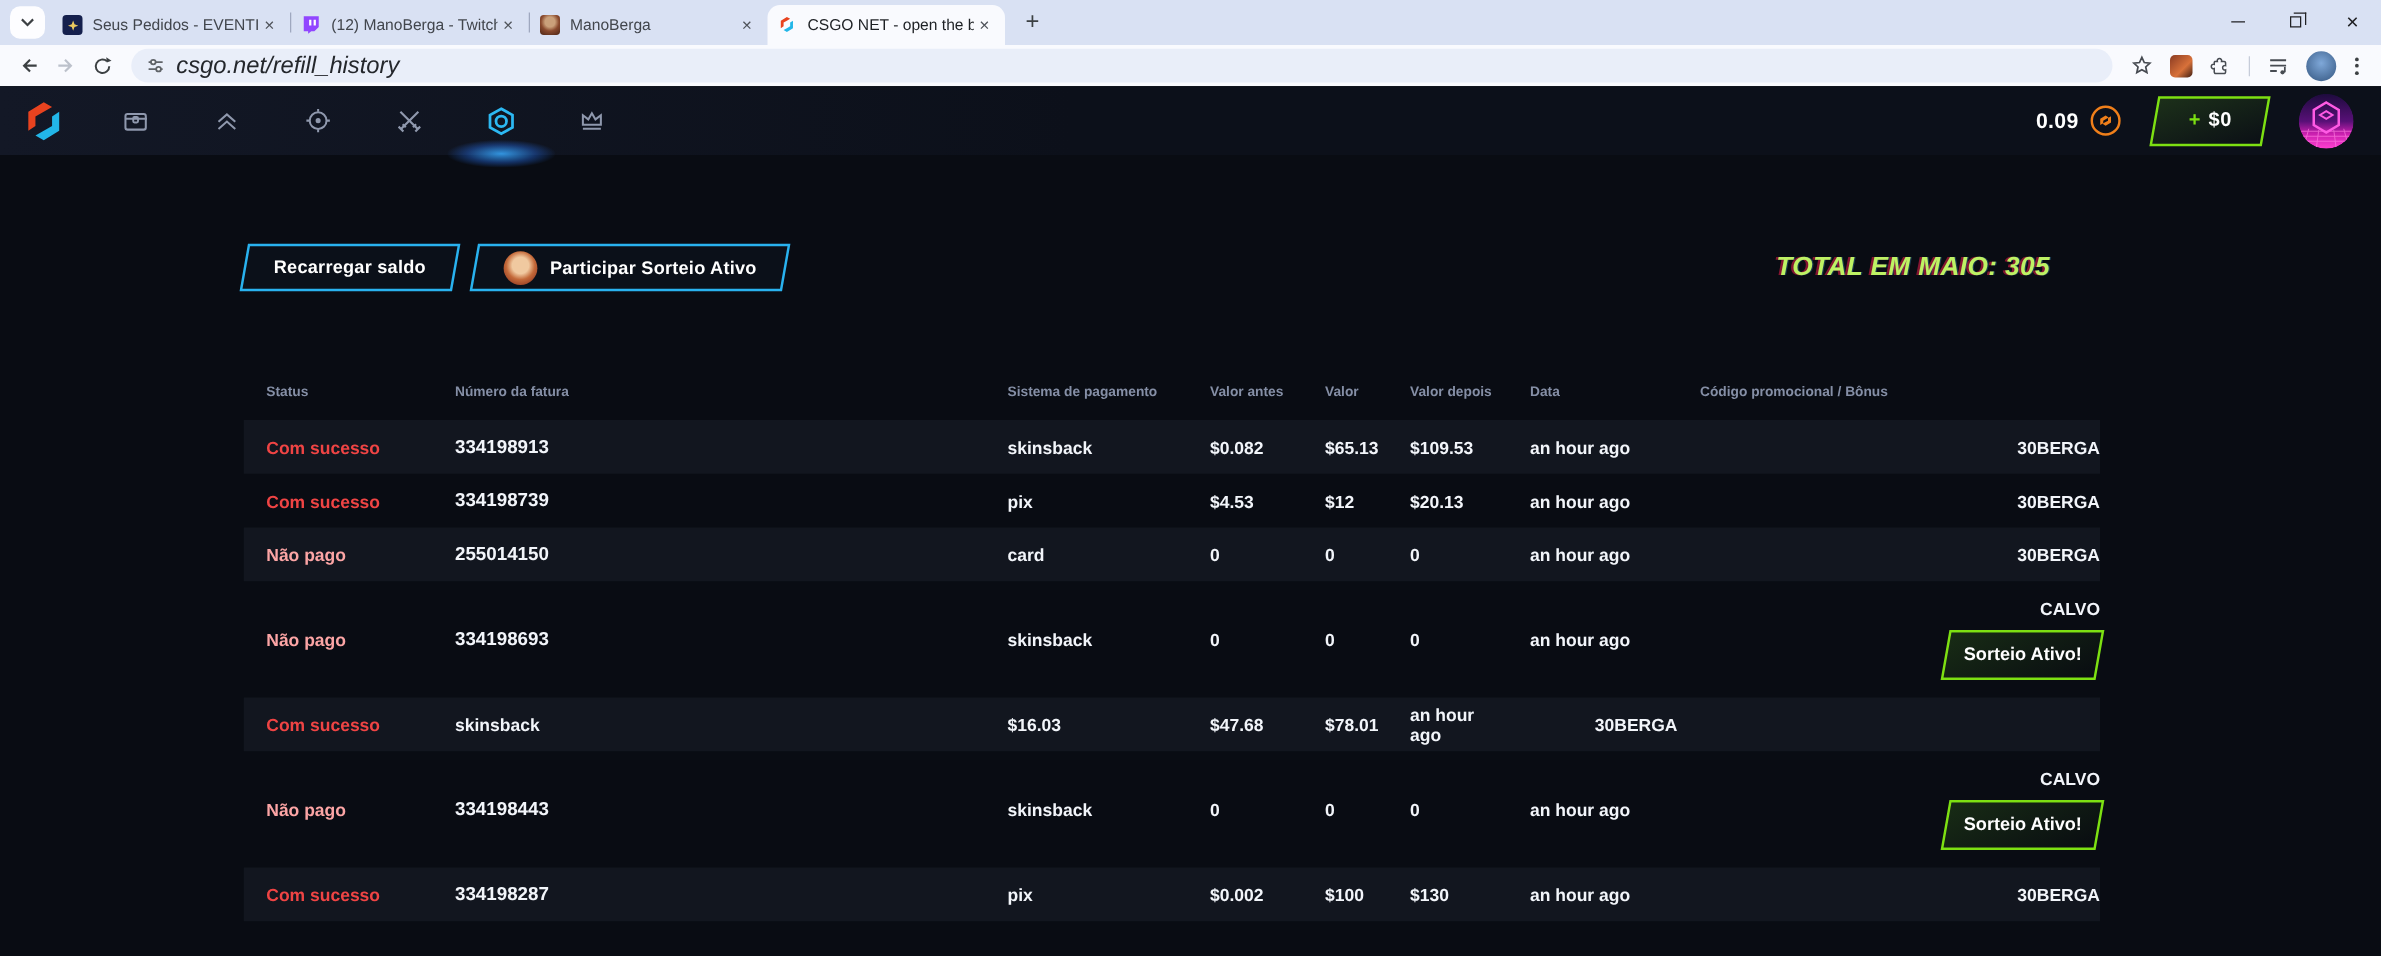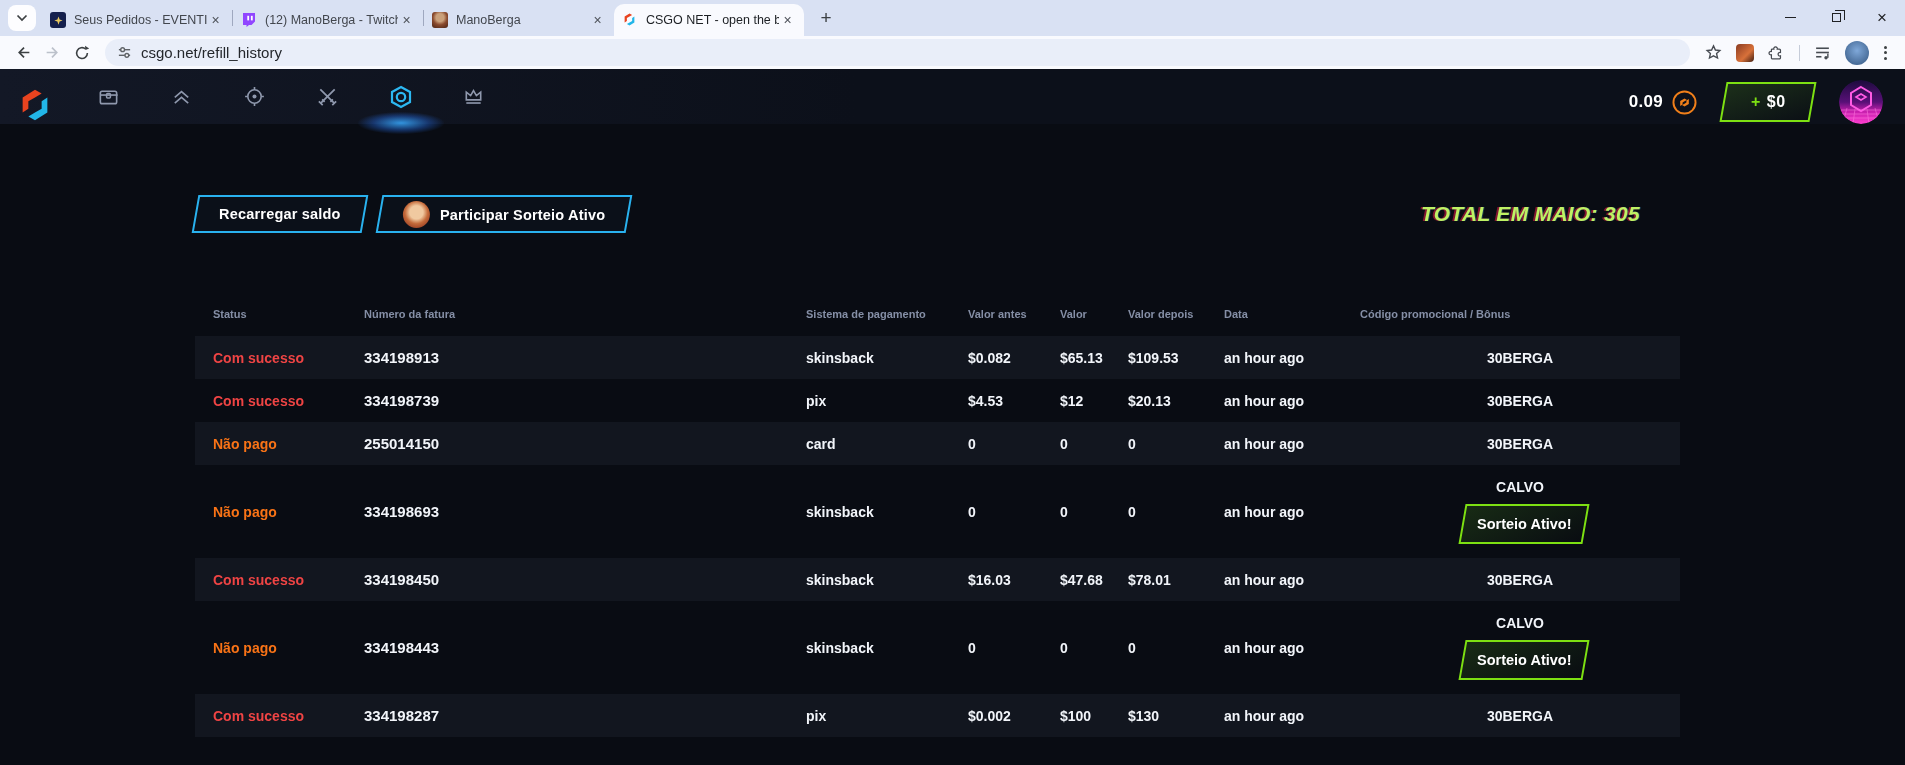--- a/index.html
+++ b/index.html
@@ -24,31 +24,31 @@
   .close-glyph { font-size:17px; line-height:1; }
 
   
   .fav-eventim { background:#15204d; display:flex; align-items:center; justify-content:center; }
   .fav-manoberga { border-radius:50%; background:radial-gradient(circle at 50% 35%, #caa07a 0 30%, #8a4a2e 55%, #4a2415 100%); }
 
   
   .toolbar { height:33px; background:#f9fafe; display:flex; align-items:center; padding:0 10px; gap:2px; flex:none; }
   .nav-btn { width:27px; height:27px; border:none; background:transparent; border-radius:50%; display:flex; align-items:center; justify-content:center; cursor:pointer; }
   .omnibox { flex:1; height:27px; border-radius:14px; background:#e9eef9; display:flex; align-items:center; padding:0 12px; gap:9px; margin:0 8px; }
-  .omnibox .url { font-size:15px; color:#24272c; }
+  .omnibox .url { font-size:19px; color:#24272c;font-style:italic; }
   .tool-right { display:flex; align-items:center; gap:9px; padding-right:2px; }
   .ext-avatar { width:18px; height:18px; border-radius:4px; background:linear-gradient(135deg,#8a3b22,#d8713a 60%,#3f1d12); border:none; cursor:pointer; }
   .profile-avatar { width:24px; height:24px; border-radius:50%; background:radial-gradient(circle at 50% 40%, #7fa8d9, #33557f); border:none; cursor:pointer; }
   .tool-sep { width:1px; height:16px; background:#c6ccd9; }
   .dots { display:flex; flex-direction:column; gap:2.5px; border:none; background:none; cursor:pointer; padding:4px 6px; }
   .dots i { width:3px; height:3px; border-radius:50%; background:#3c4043; }
 
   
   .site { flex:1; background:#090c13; position:relative; overflow:hidden; color:#f2f5fa; }
-  .sitenav { height:55px; background:linear-gradient(90deg,#131826,#0c101a 45%, #0c101a); display:flex; align-items:flex-end; position:relative; }
+  .sitenav { height:55px; background:linear-gradient(90deg,#131826,#0c101a 45%, #0c101a); display:flex; align-items:center; position:relative; }
   .logo { width:38px; height:38px; margin-left:16px; flex:none; }
   .site-icons { display:flex; margin-left:18px; }
   .icon-btn { width:73px; height:55px; display:flex; align-items:center; justify-content:center; background:none; border:none; cursor:pointer; position:relative; }
   .icon-btn.active::after { content:''; position:absolute; bottom:-10px; left:50%; transform:translateX(-50%); width:86px; height:22px; background:radial-gradient(ellipse at center, rgba(56,170,255,.85), rgba(40,120,255,.35) 45%, rgba(56,170,255,0) 72%); }
   .nav-right { margin-left:auto; display:flex; align-items:center; gap:26px; padding-right:22px; }
   .balance { display:flex; align-items:center; gap:9px; }
   .balance-amount { font-size:17px; font-weight:bold; color:#fff; letter-spacing:.3px; }
   .deposit-btn { width:90px; height:40px; transform:skewX(-10deg); border:2px solid #7de012; background:linear-gradient(160deg, rgba(70,130,25,.28), rgba(8,14,8,.25)); display:flex; align-items:center; justify-content:center; cursor:pointer; }
   .deposit-btn .unskew { font-size:16px; font-weight:bold; color:#fff; letter-spacing:.5px; }
   .deposit-btn .plus { color:#7de012; margin-right:6px; }
@@ -70,22 +70,22 @@
   
   .table { margin-top:74px; --cols:151px 442px 162px 92px 68px 96px 136px 1fr; }
   .thead { display:grid; grid-template-columns:var(--cols); padding-bottom:16px; }
   .thead .hcell { padding-left:18px; color:#858fa6; font-size:11px; font-weight:bold; }
   .trow { display:grid; grid-template-columns:var(--cols); align-items:center; min-height:43px; }
   .trow.odd { background:#12161f; }
   .trow.tall { min-height:93px; }
   .cell { padding-left:18px; font-weight:bold; font-size:14px; color:#f2f5fa; }
   .cell.invoice { font-size:15px; }
   .status.success { color:#ef4444; }
-  .status.unpaid { color:#f97316; }
-  .promo-cell { display:flex; flex-direction:column; align-items:center; gap:9px; padding-top:10px; padding-bottom:10px; }
+  .status.unpaid { color:#fca5a5; }
+  .promo-cell { display:flex; flex-direction:column; align-items:flex-end; gap:9px; padding-top:10px; padding-bottom:10px; }
   .raffle-btn { height:40px; width:124px; margin-left:8px; transform:skewX(-10deg); border:2px solid #7de012; background:linear-gradient(150deg, rgba(55,110,25,.32), rgba(8,14,8,.15)); display:flex; align-items:center; justify-content:center; cursor:pointer; }
   .raffle-btn .raffle-label { font-size:14.5px; font-weight:bold; color:#fff; }
   svg { display:block; }
 </style>
 </head>
 <body>
 
 <div class="browser">
 
   <div class="tabstrip">
@@ -372,21 +372,20 @@
     <div class="cell promo-cell">
       <span class="promo">CALVO</span>
       <button class="raffle-btn">
                   <span class="unskew raffle-label">Sorteio Ativo!</span>
                 </button>
     </div>
   </div>
 
   <div class="trow odd">
     <div class="cell"><span class="status success">Com sucesso</span></div>
-    <div class="cell invoice">334198450</div>
     <div class="cell">skinsback</div>
     <div class="cell">$16.03</div>
     <div class="cell">$47.68</div>
     <div class="cell">$78.01</div>
     <div class="cell">an hour ago</div>
     <div class="cell promo-cell">
       <span class="promo">30BERGA</span>
 
     </div>
   </div>

